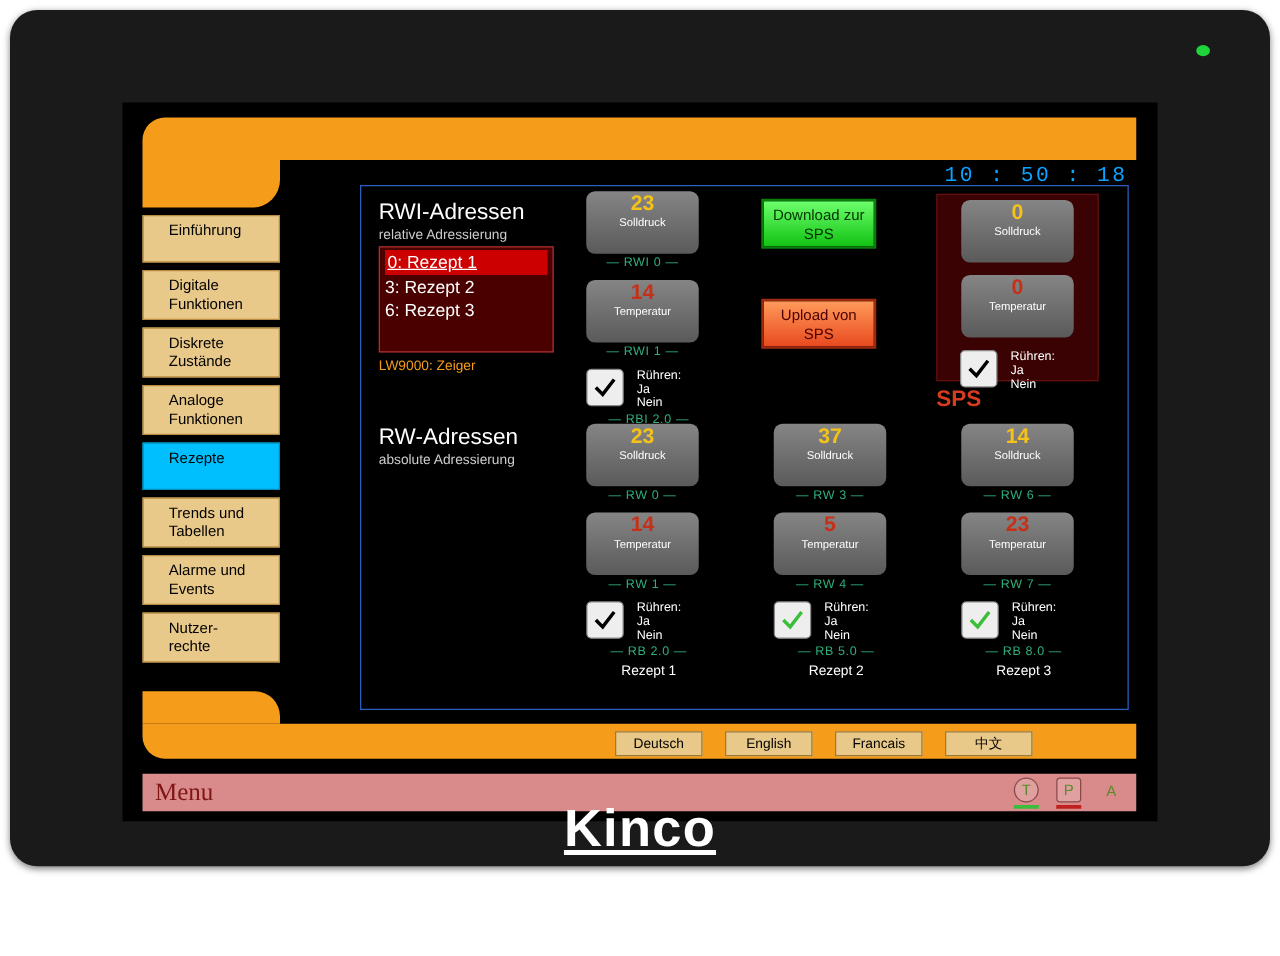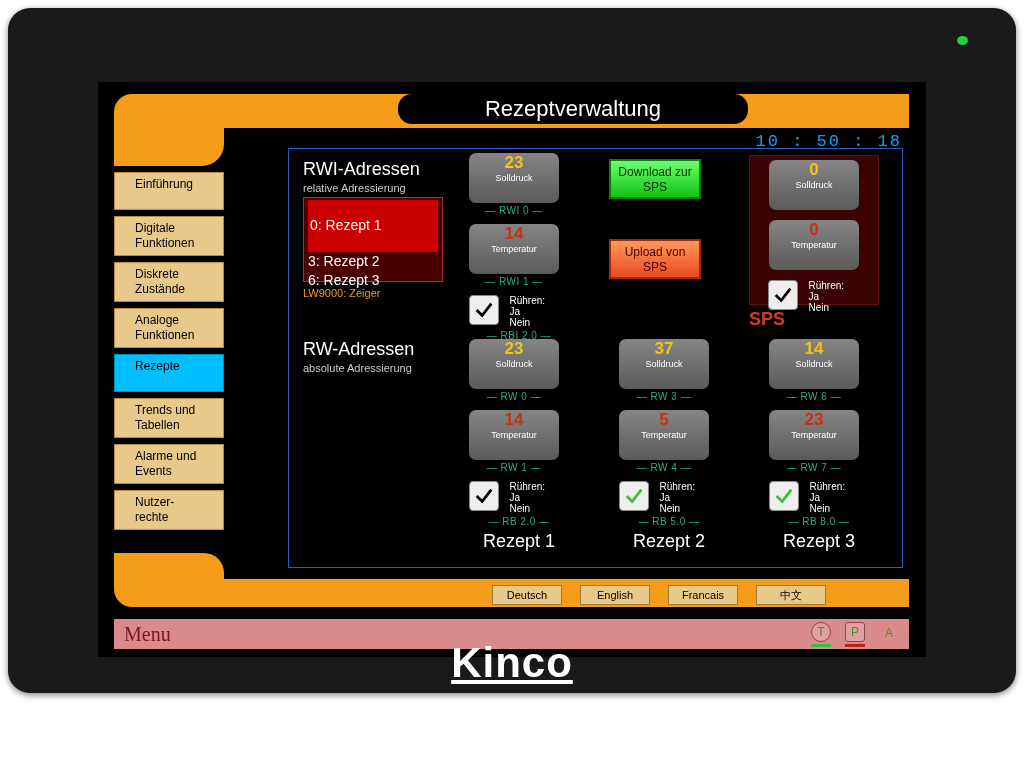--- a/index.html
+++ b/index.html
@@ -130,21 +130,22 @@
     border: 1px solid #a33;
     padding: 2px 4px;
   }
   .recipe-item {
     color: #fff;
     font-size: 14px;
     line-height: 1.4;
   }
   .recipe-item.sel {
     background: #c00;
-    padding: 16px 2px;
+    padding: 0 2px;
+    text-decoration: underline;
   }
   .pointer-label {
     position: absolute;
     left: 14px; top: 138px;
     color: #f59c1a;
     font-size: 11px;
   }
 
   
   .vwidget {
@@ -235,21 +236,21 @@
   }
 
   
   .rw-title {
     position: absolute;
     left: 14px; top: 190px;
   }
 
   .recipe-name {
     color: #fff;
-    font-size: 18px;
+    font-size: 11px;
     text-align: center;
     margin-top: 4px;
   }
 
   
   .botbar {
     position: absolute;
     left: 16px; bottom: 50px;
     width: 795px; height: 28px;
     background: #f59c1a;
@@ -317,21 +318,20 @@
 </style>
 </head>
 <body>
 
 <div class="device">
   <div class="led"></div>
 
   <div class="screen">
 
     <div class="topbar"></div>
-    <div class="title-notch">Rezeptverwaltung</div>
     <div class="sidebar-cap"></div>
     <div class="clock">10 : 50 : 18</div>
 
     <div class="sidebar">
       <div class="sidebtn">Einführung</div>
       <div class="sidebtn">Digitale Funktionen</div>
       <div class="sidebtn">Diskrete Zustände</div>
       <div class="sidebtn">Analoge Funktionen</div>
       <div class="sidebtn active">Rezepte</div>
       <div class="sidebtn">Trends und Tabellen</div>

